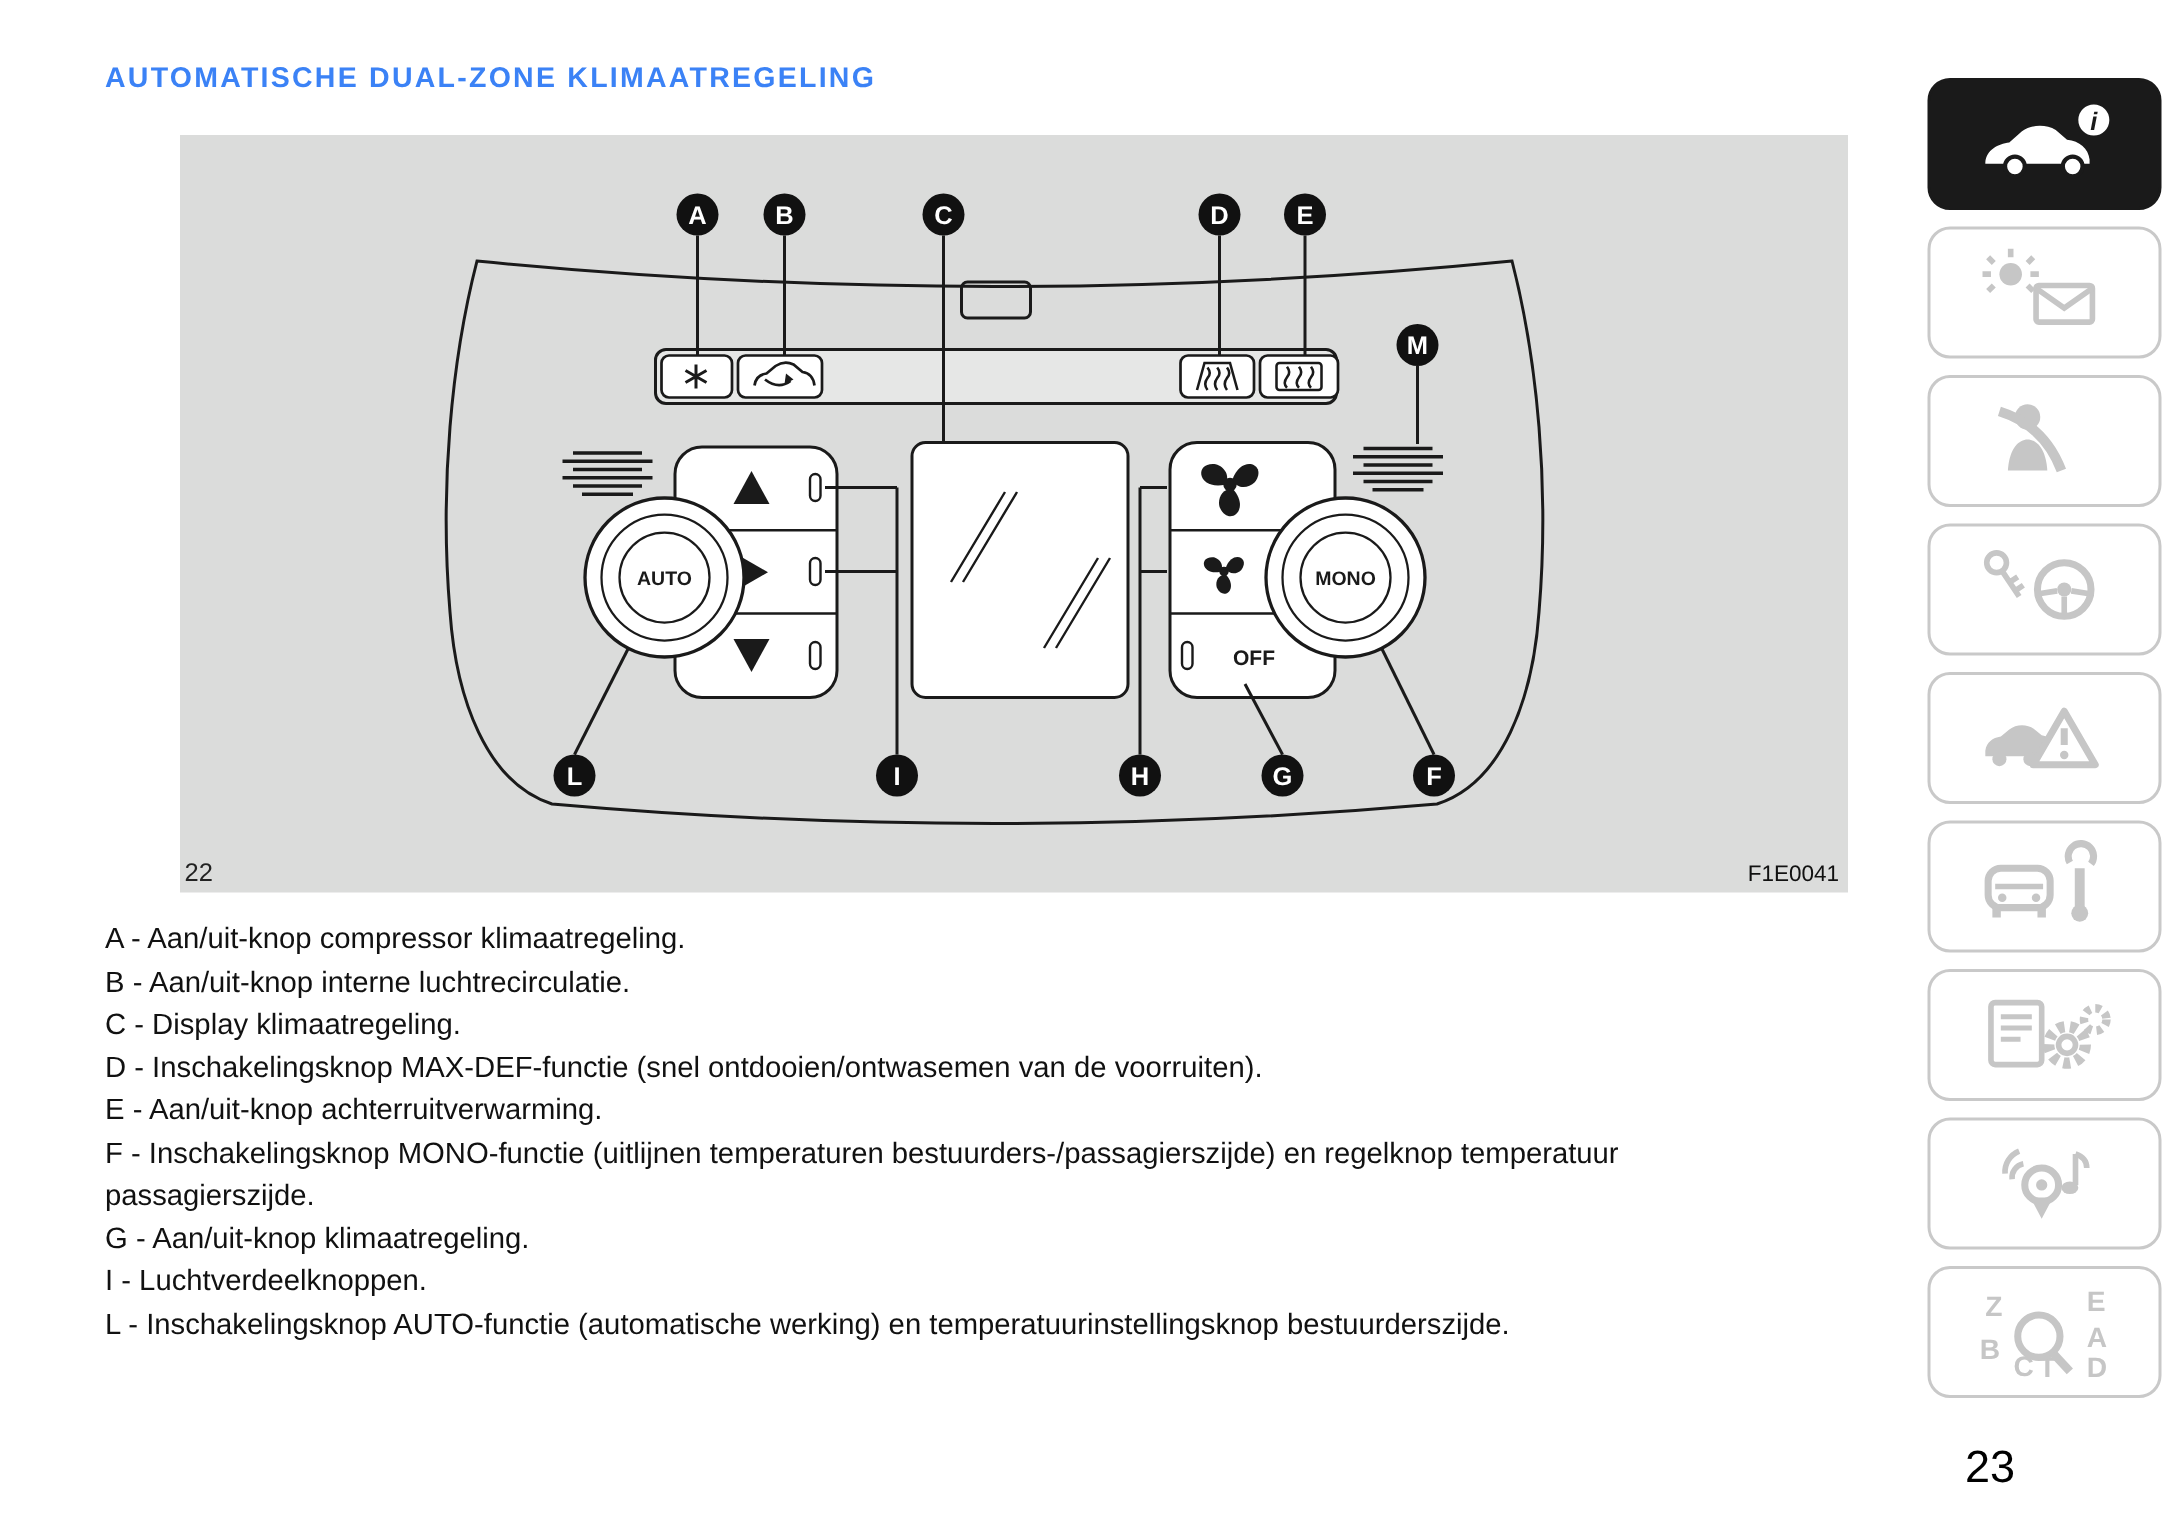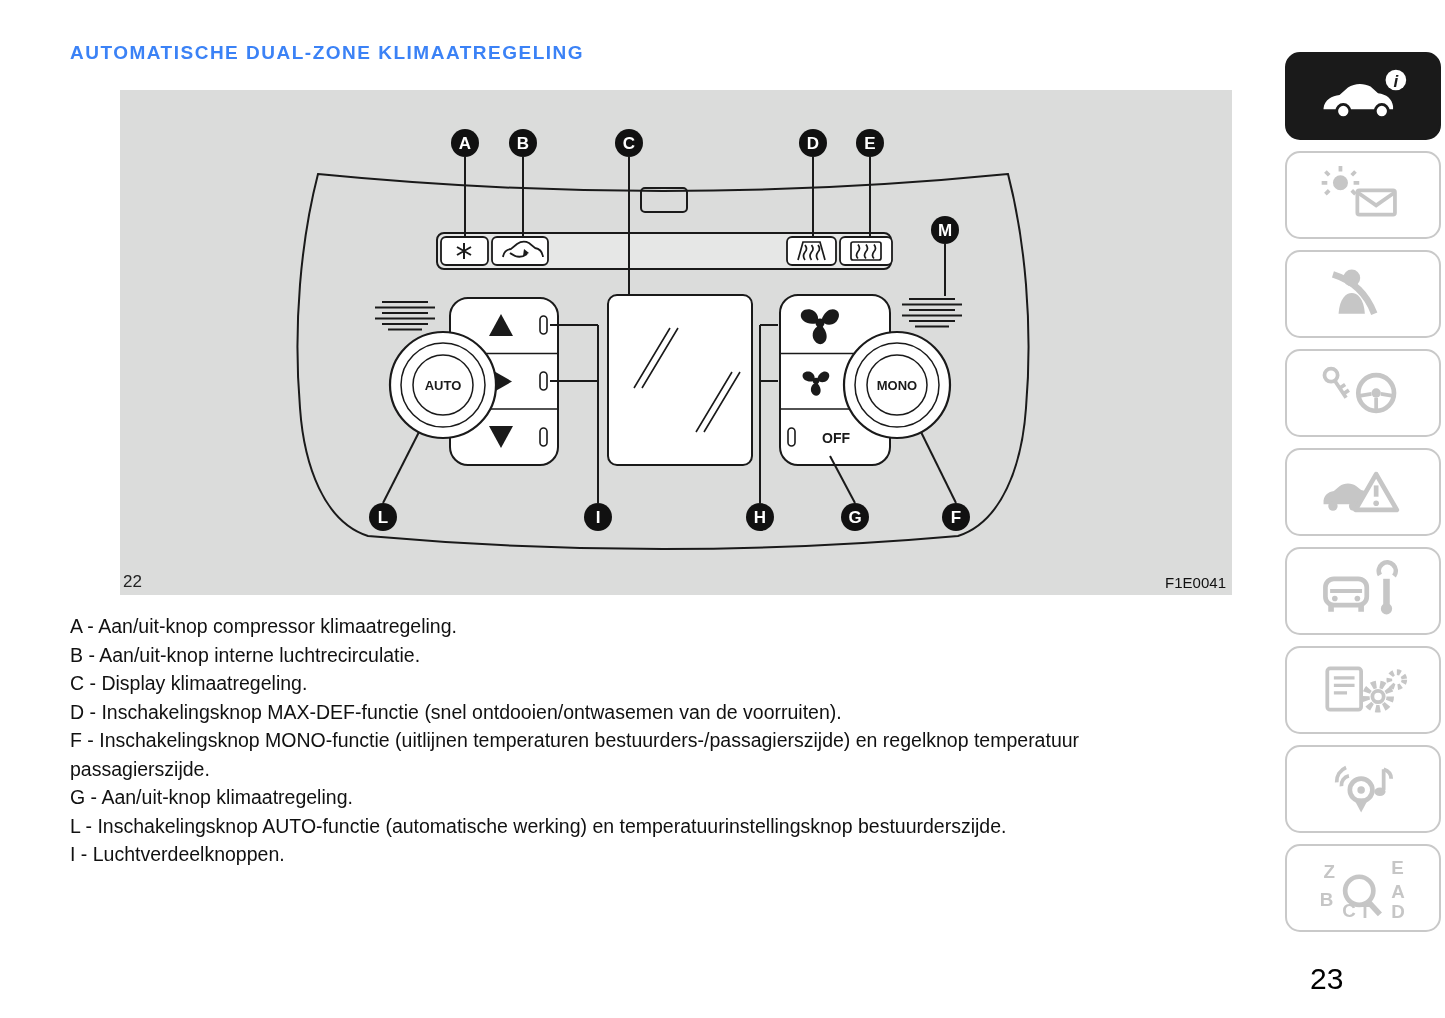--- a/index.html
+++ b/index.html
@@ -197,24 +197,25 @@
 
   <div class="fig-page">22</div>
   <div class="fig-code">F1E0041</div>
 </div>
 
 <div class="legend">
   <div>A - Aan/uit-knop compressor klimaatregeling.</div>
   <div>B - Aan/uit-knop interne luchtrecirculatie.</div>
   <div>C - Display klimaatregeling.</div>
   <div>D - Inschakelingsknop MAX-DEF-functie (snel ontdooien/ontwasemen van de voorruiten).</div>
+  <div>E - Aan/uit-knop achterruitverwarming.</div>
   <div>F - Inschakelingsknop MONO-functie (uitlijnen temperaturen bestuurders-/passagierszijde) en regelknop temperatuur passagierszijde.</div>
   <div>G - Aan/uit-knop klimaatregeling.</div>
+  <div>I - Luchtverdeelknoppen.</div>
   <div>L - Inschakelingsknop AUTO-functie (automatische werking) en temperatuurinstellingsknop bestuurderszijde.</div>
-  <div>I - Luchtverdeelknoppen.</div>
 </div>
 
 <div class="sidebar">
 
   <div class="tab active">
     <svg width="100" height="62" viewBox="0 0 104 66">
       <path d="M10,46 c1,-9 9,-13 17,-14 l9,-8 c7,-5 17,-5 24,-1 l8,7 c9,1 15,6 16,14 l0,3 h-74 z" fill="#fff"></path>
       <circle cx="31" cy="49" r="7" fill="#fff" stroke="#1a1a1a" stroke-width="3"></circle>
       <circle cx="72" cy="49" r="7" fill="#fff" stroke="#1a1a1a" stroke-width="3"></circle>
       <circle cx="87" cy="16" r="11" fill="#fff"></circle>

